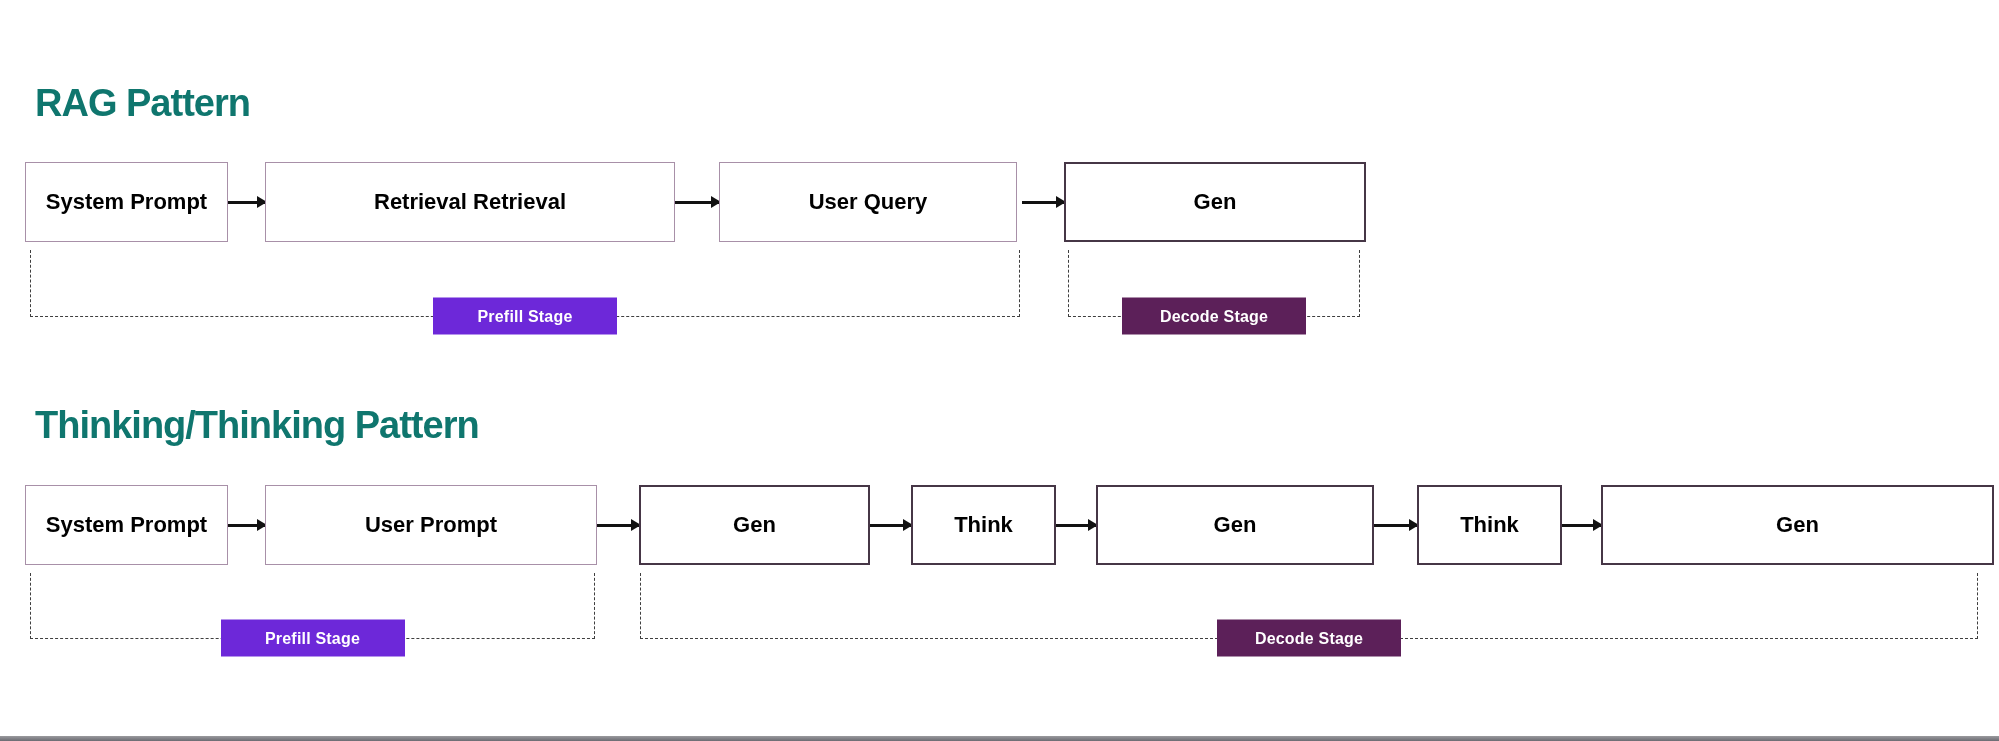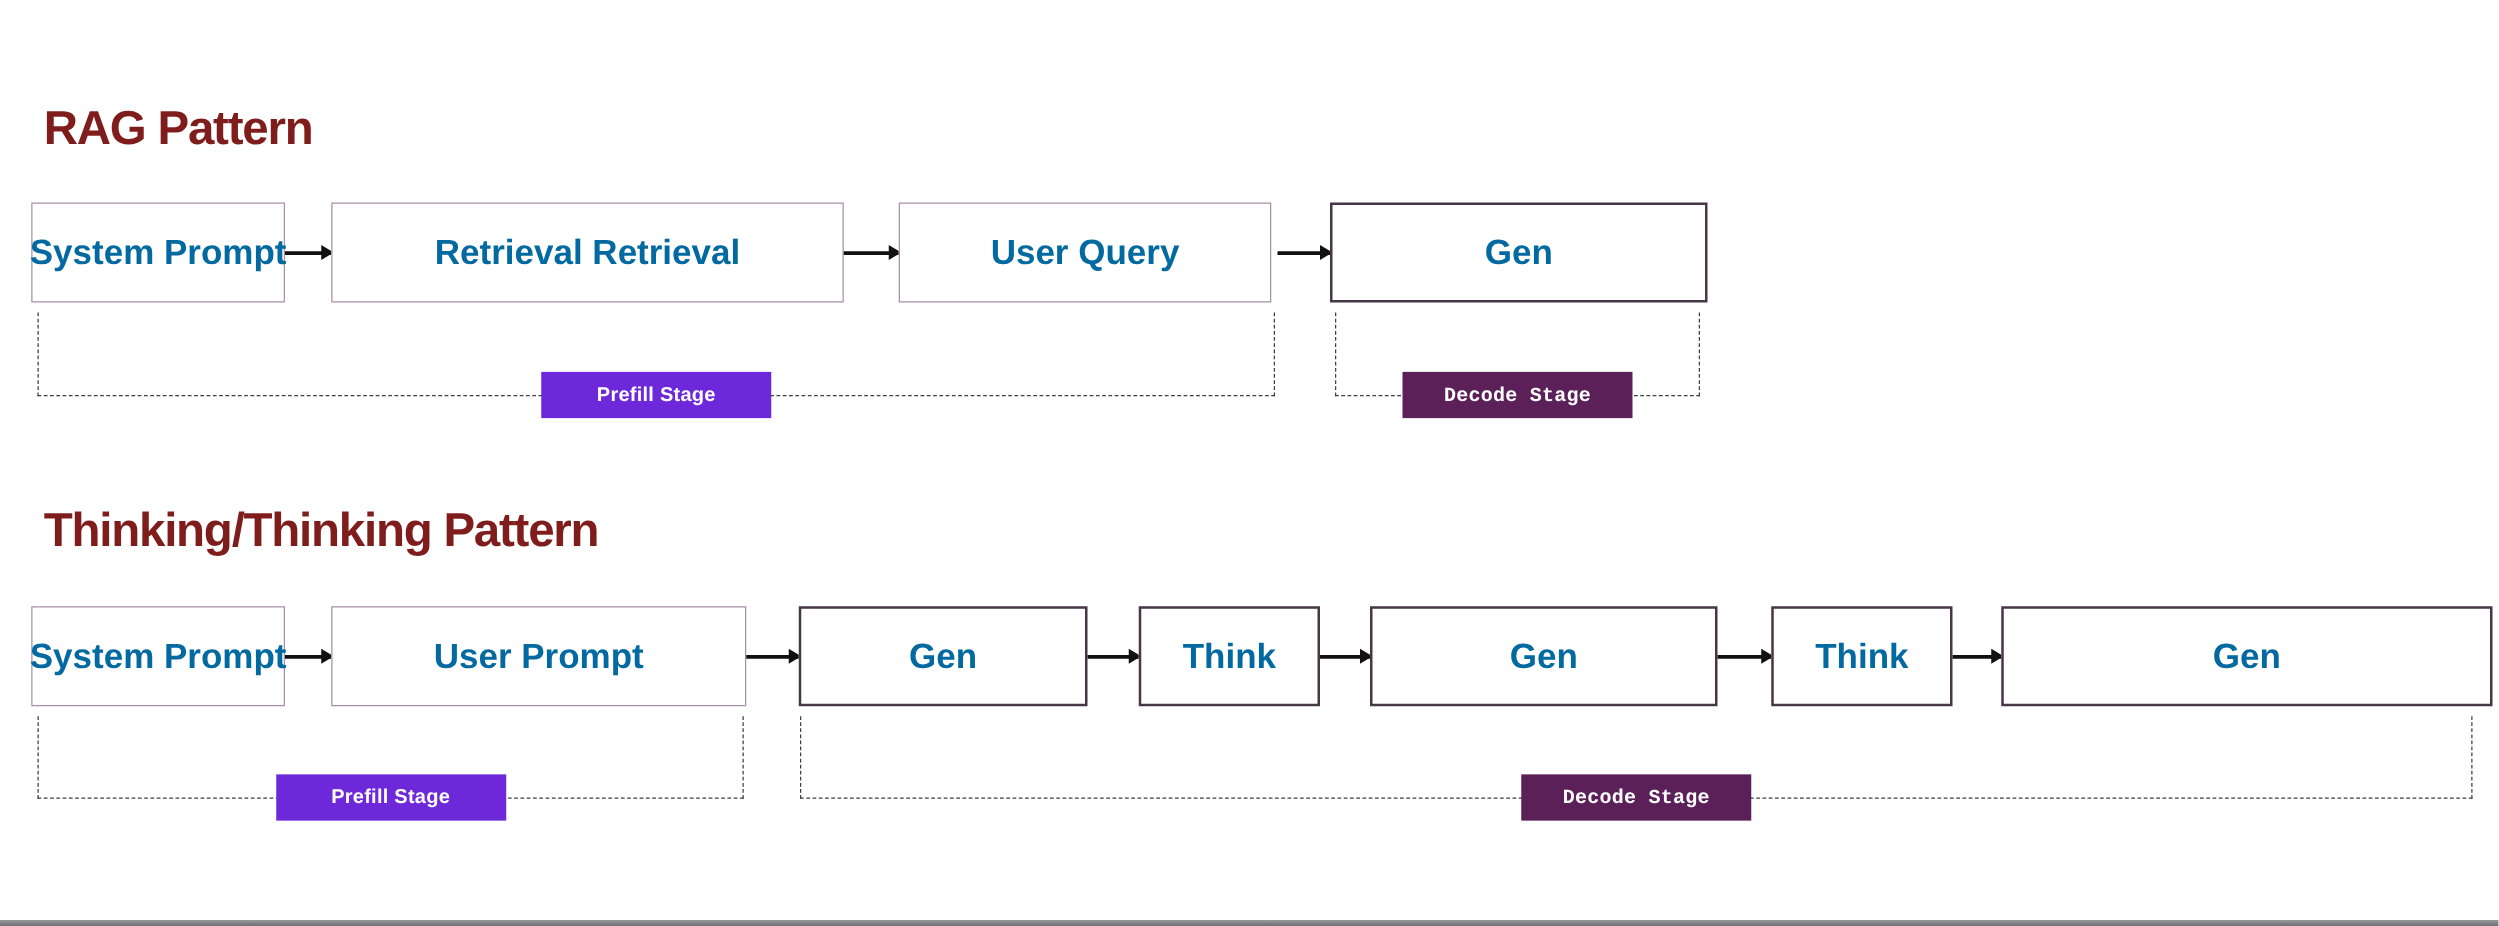--- a/index.html
+++ b/index.html
@@ -9,34 +9,34 @@
     height: 741px;
     background: #ffffff;
     overflow: hidden;
     font-family: "Liberation Sans", sans-serif;
   }
   .diagram-title {
     position: absolute;
     font-size: 38px;
     font-weight: 800;
     letter-spacing: -1px;
-    color: #7f1d1d;
+    color: #0f766e;
     white-space: nowrap;
   }
   .flow-box {
     position: absolute;
     height: 80px;
     box-sizing: border-box;
     background: #ffffff;
     display: flex;
     align-items: center;
     justify-content: center;
-    font-size: 28px;
+    font-size: 22px;
     font-weight: 700;
-    color: #0369a1;
+    color: #000000;
     white-space: nowrap;
   }
   .flow-box.light { border: 1.5px solid #a890a8; }
   .flow-box.dark  { border: 2.5px solid #463646; }
   .arrow {
     position: absolute;
     height: 2.5px;
     background: #111111;
   }
   .arrow::after {
@@ -66,21 +66,21 @@
     display: flex;
     align-items: center;
     justify-content: center;
     color: #ffffff;
     font-size: 16px;
     font-weight: 700;
     letter-spacing: 0.2px;
     white-space: nowrap;
   }
   .stage-badge.prefill { background: #6d28d9; }
-  .stage-badge.decode  { background: #5c2059; font-family: Liberation Mono, monospace; }
+  .stage-badge.decode  { background: #5c2059; }
   .bottom-bar {
     position: absolute;
     left: 0;
     bottom: 0;
     width: 100%;
     height: 5px;
     background: linear-gradient(#9a9a9e, #6b6b72);
   }
 </style>
 </head>

